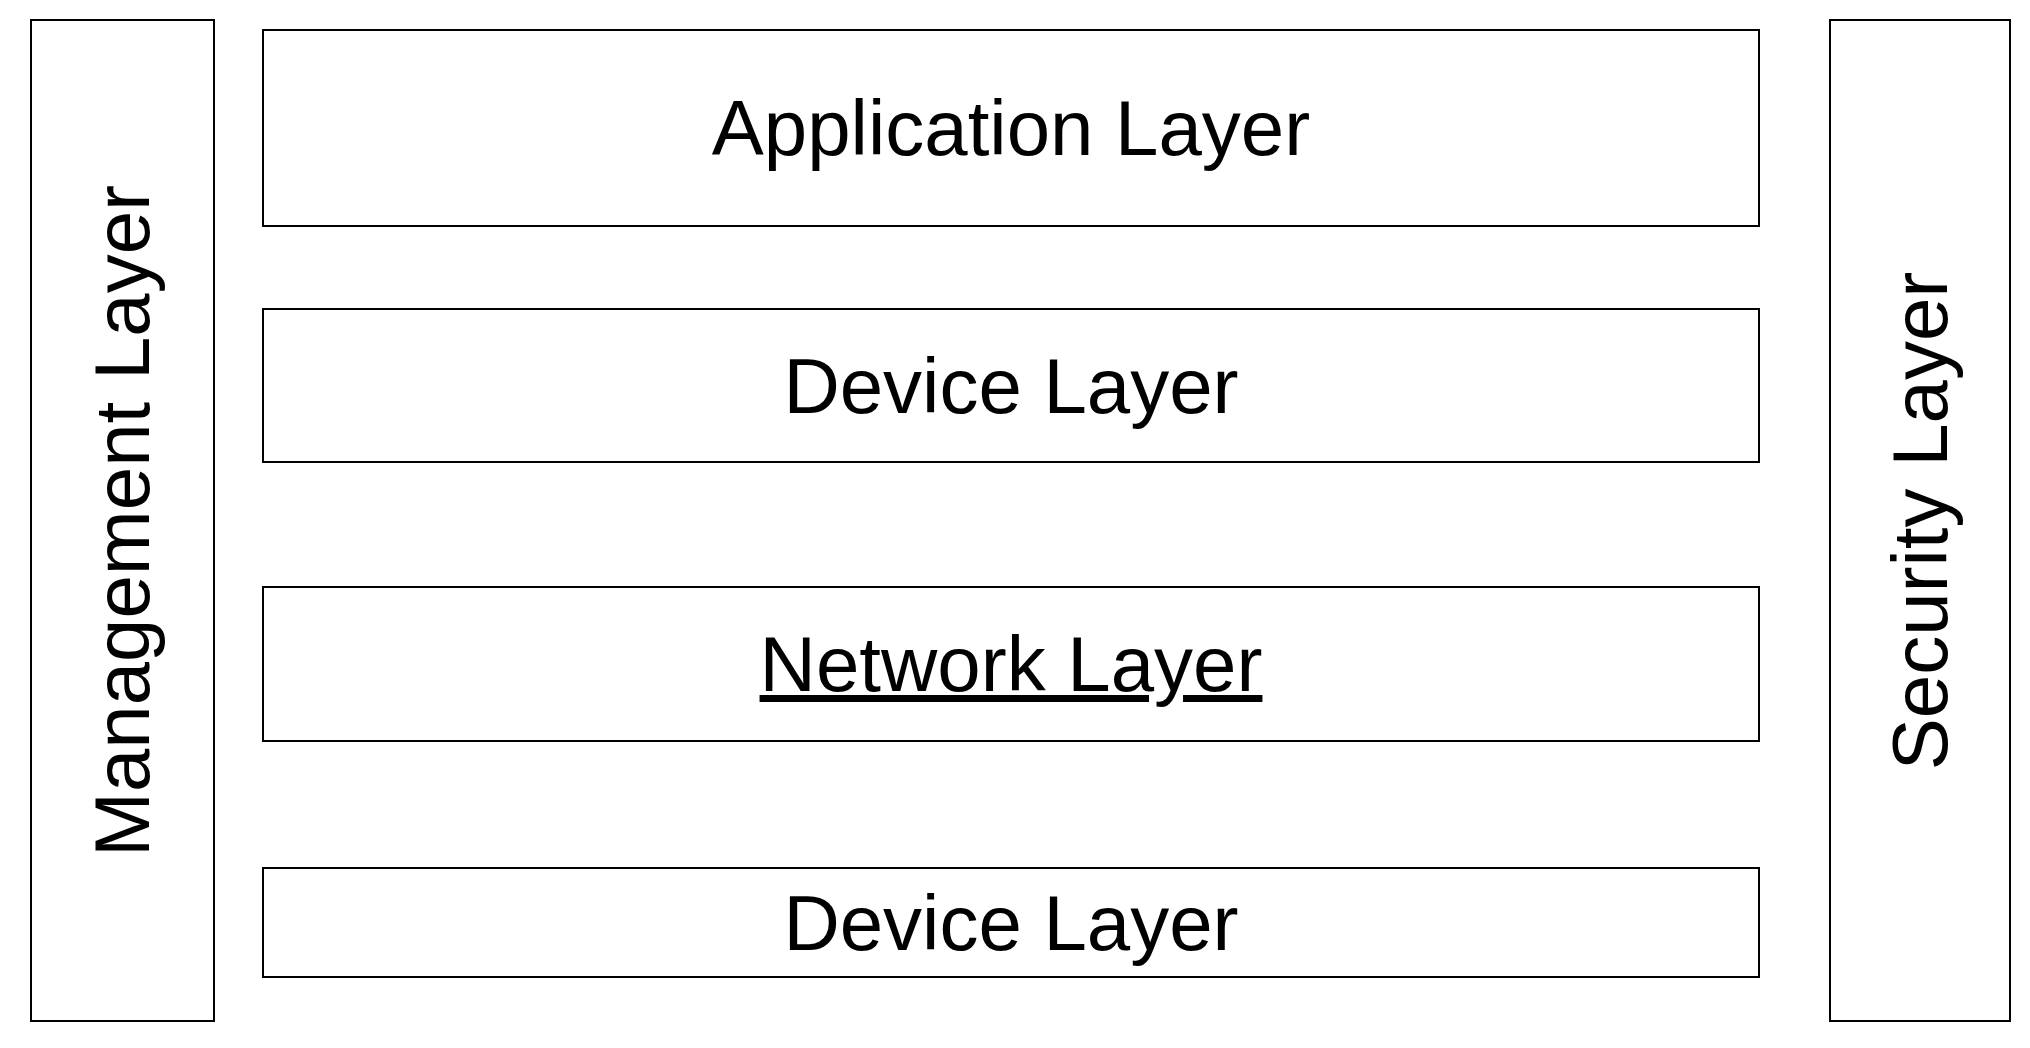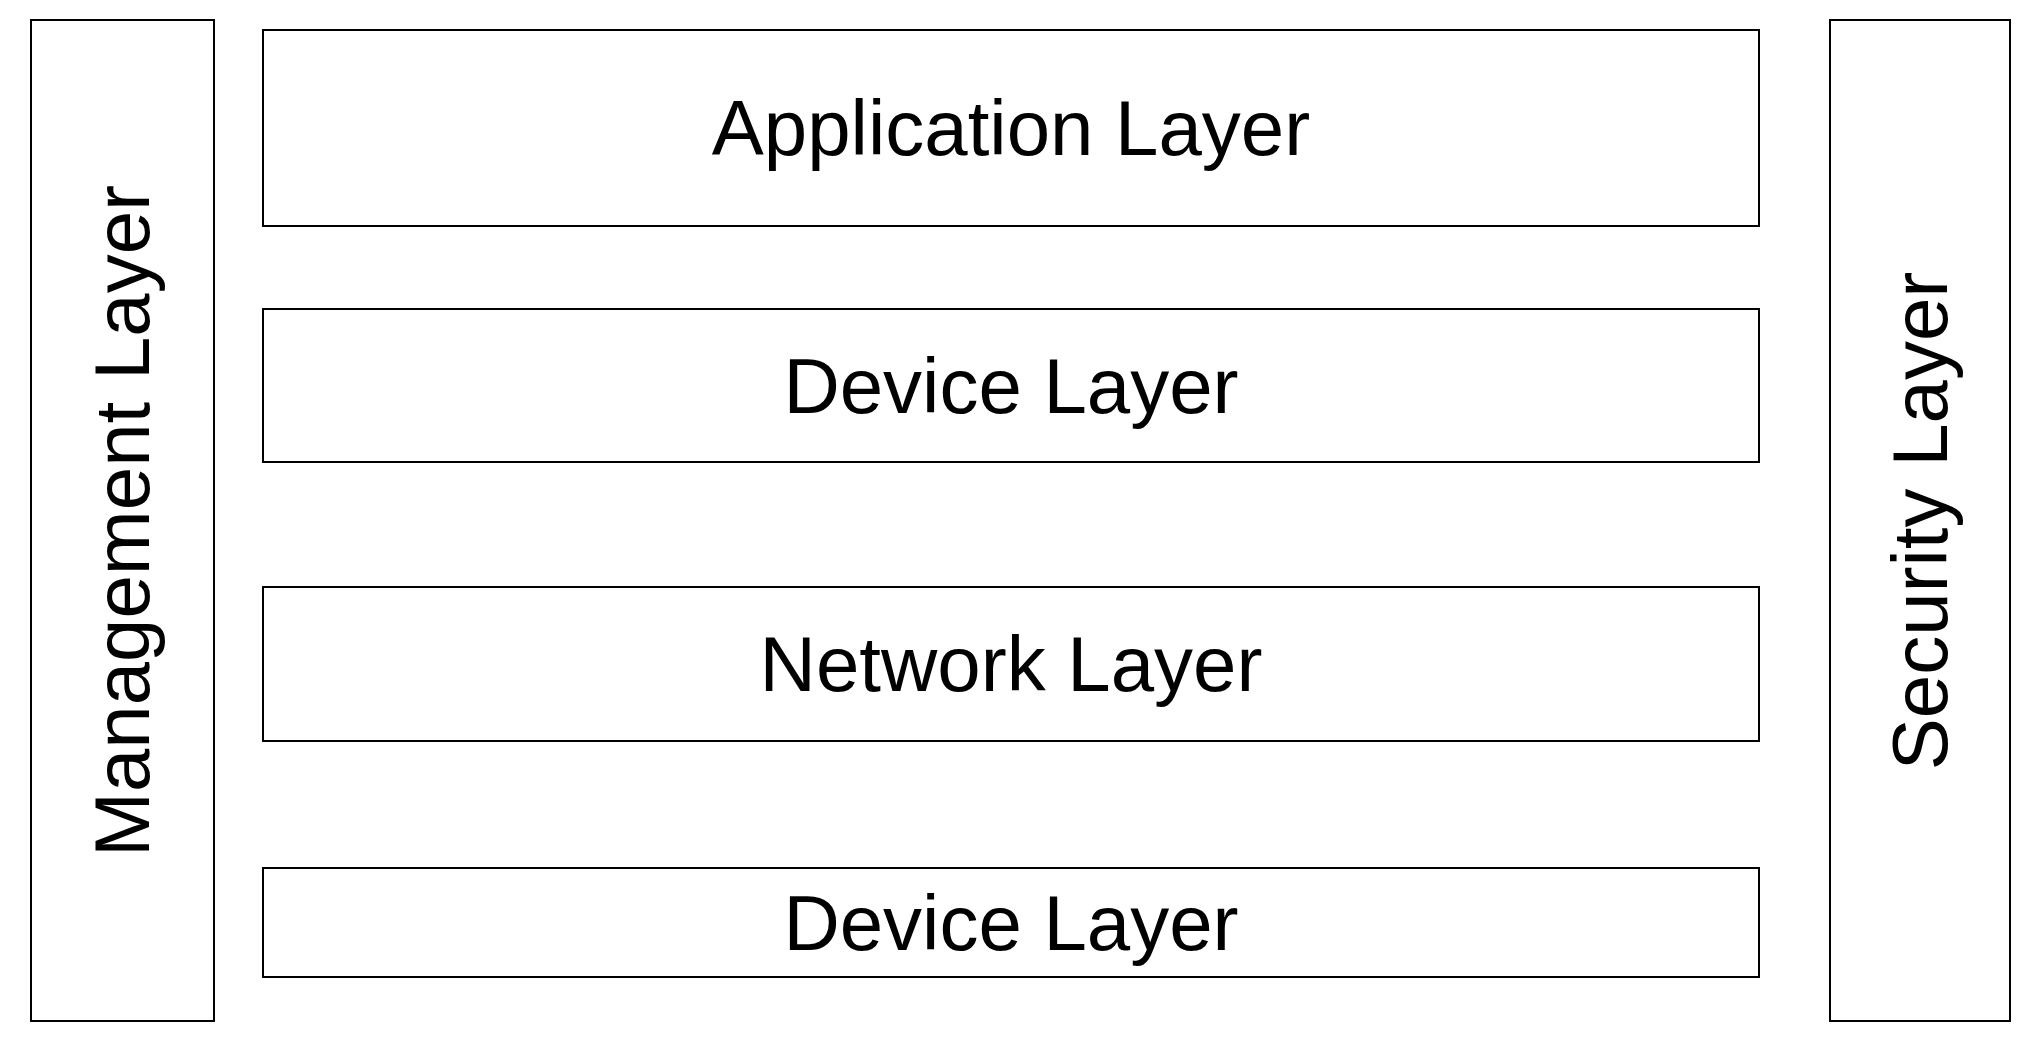--- a/index.html
+++ b/index.html
@@ -42,21 +42,21 @@
     transform: rotate(-90deg);
     transform-origin: center center;
   }
   
   #mgmt-box  { left: 30px;   top: 19px; width: 185px; height: 1003px; }
   #sec-box   { left: 1829px; top: 19px; width: 182px; height: 1003px; }
   
   .stack-box { left: 262px; width: 1498px; }
   #layer-0 { top: 29px;  height: 198px; }
   #layer-1 { top: 308px; height: 155px; }
-  #layer-2 { top: 586px; height: 156px; }
+  #layer-2 { top: 586px; height: 156px; text-decoration: underline; }
   #layer-3 { top: 867px; height: 111px; }
 </style>
 </head>
 <body>
 
 <div class="diagram">
 
   <div class="box v-box" id="mgmt-box">
     <span class="v-label">Management Layer</span>
   </div>

